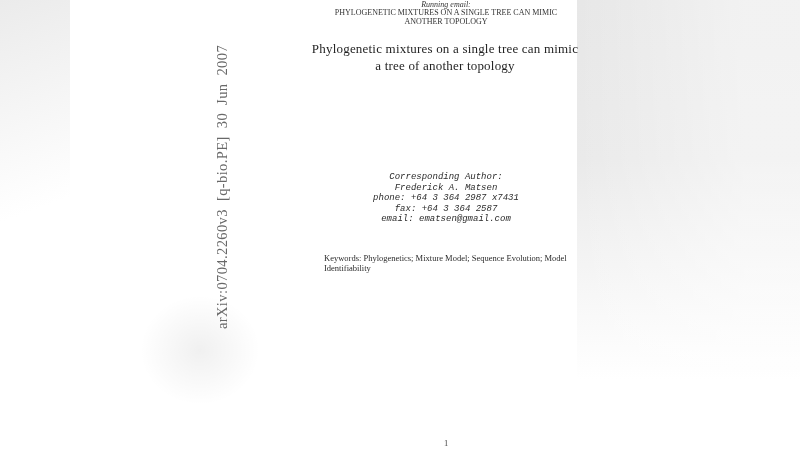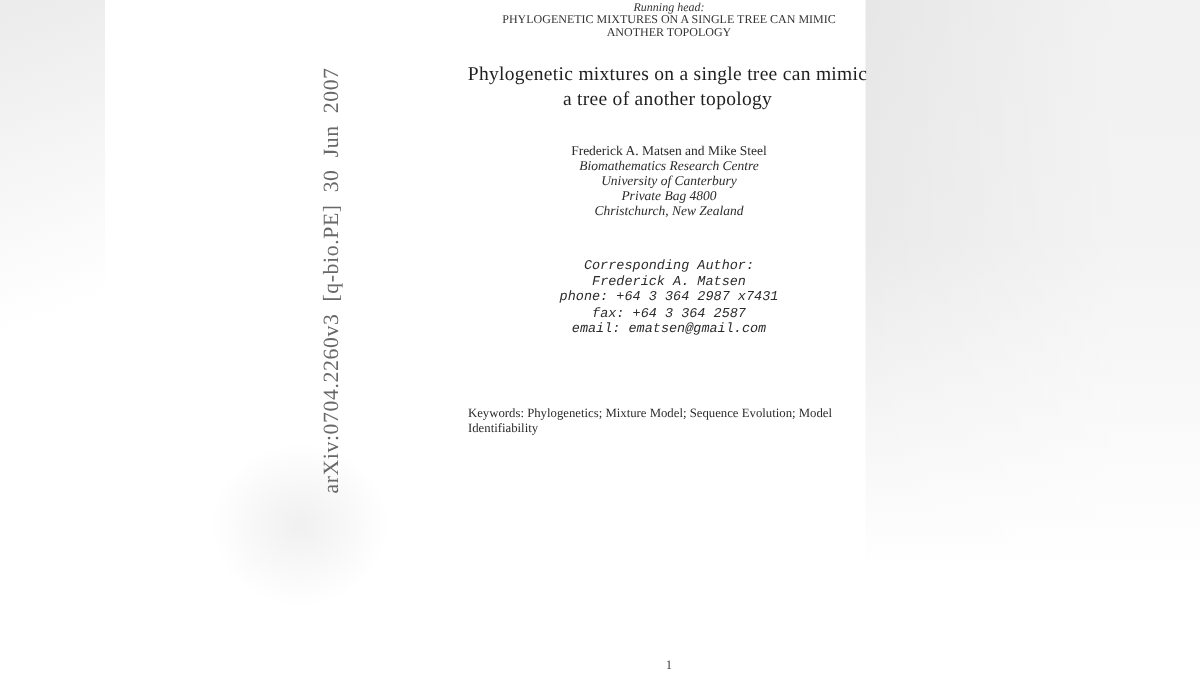--- a/index.html
+++ b/index.html
@@ -56,56 +56,49 @@
     text-align: center; font-size: 9px; line-height: 10px;
   }
   .authors .affil { font-style: italic; }
 
   .corresponding {
     position: absolute; left: 300px; top: 172px; width: 292px;
     text-align: center; font-size: 9px; line-height: 10.5px; font-style: italic; font-family: Liberation Mono, monospace;
   }
 
   .keywords {
-    position: absolute; left: 312px; top: 254px; width: 270px;
-    text-align: left; font-size: 8.5px; line-height: 9.6px; margin-top: 17px;
+    position: absolute; left: 324px; top: 254px; width: 270px;
+    text-align: left; font-size: 8.5px; line-height: 9.6px;
   }
 
   .page-number {
     position: absolute; left: 300px; top: 438px; width: 292px;
     text-align: center; font-size: 8.5px; color: #444;
   }
 </style>
 </head>
 <body>
 
 <div class="canvas">
 
   <div class="shade-right"></div>
   <div class="shade-left"></div>
   <div class="shade-left-low"></div>
 
   <div class="arxiv-stamp">arXiv:0704.2260v3 [q-bio.PE] 30 Jun 2007</div>
 
   <div class="running-head">
-    <div class="rh-label">Running head:</div>
+    <div class="rh-label">Running email:</div>
     <div class="multiline">PHYLOGENETIC MIXTURES ON A SINGLE TREE CAN MIMIC
 ANOTHER TOPOLOGY</div>
   </div>
 
   <h1 class="title multiline">Phylogenetic mixtures on a single tree can mimic
 a tree of another topology</h1>
 
-  <div class="authors">
-    <div>Frederick A. Matsen and Mike Steel</div>
-    <div class="affil multiline">Biomathematics Research Centre
-University of Canterbury
-Private Bag 4800
-Christchurch, New Zealand</div>
-  </div>
 
   <div class="corresponding multiline">Corresponding Author:
 Frederick A. Matsen
 phone: +64 3 364 2987 x7431
 fax: +64 3 364 2587
 email: ematsen@gmail.com</div>
 
   <div class="keywords multiline">Keywords: Phylogenetics; Mixture Model; Sequence Evolution; Model
 Identifiability</div>
 

